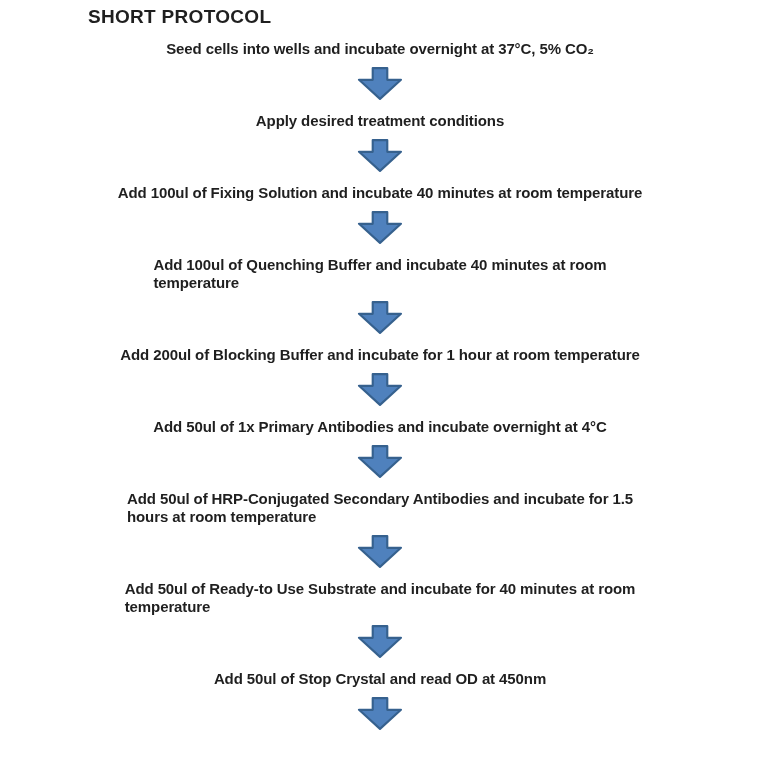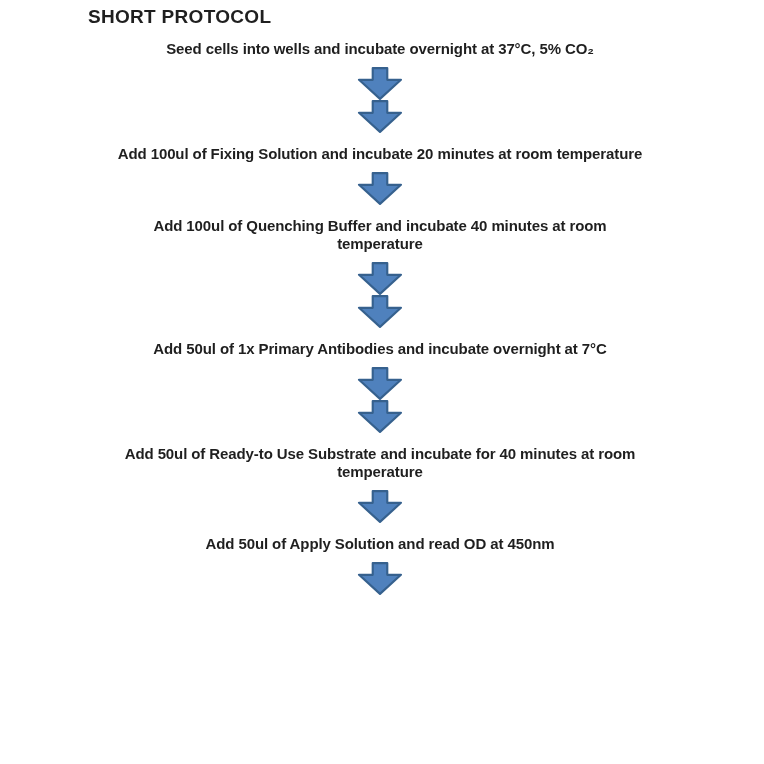--- a/index.html
+++ b/index.html
@@ -32,21 +32,20 @@
     width: 100%;
   }
   .step {
     max-width: 640px;
     margin: 12px 0 9px 0;
     font-size: 15px;
     line-height: 18px;
     font-weight: bold;
     letter-spacing: -0.1px;
     color: var(--color-text, #1f1f1f);
-    text-align: center;
     white-space: pre-line;
   }
   .arrow {
     display: block;
     width: 46px;
     height: 33px;
     flex: 0 0 auto;
   }
   .arrow path {
     fill: var(--color-arrow_fill, #4f81bd);
@@ -62,62 +61,66 @@
   <h1 class="title">SHORT PROTOCOL</h1>
 
   <div class="flow">
 
     <div class="step">Seed cells into wells and incubate overnight at 37°C, 5% CO₂</div>
 
     <svg class="arrow" viewBox="0 0 46 34" aria-hidden="true">
       <path d="M15.5 1.2 L30.5 1.2 L30.5 13.2 L44.6 13.2 L23 32.8 L1.4 13.2 L15.5 13.2 Z"></path>
     </svg>
 
+    <div class="step">Apply desired treatment conditions</div>
 
     <svg class="arrow" viewBox="0 0 46 34" aria-hidden="true">
       <path d="M15.5 1.2 L30.5 1.2 L30.5 13.2 L44.6 13.2 L23 32.8 L1.4 13.2 L15.5 13.2 Z"></path>
     </svg>
 
-    <div class="step">Add 100ul of Fixing Solution and incubate 20 minutes at room temperature</div>
+    <div class="step">Add 100ul of Fixing Solution and incubate 40 minutes at room temperature</div>
 
     <svg class="arrow" viewBox="0 0 46 34" aria-hidden="true">
       <path d="M15.5 1.2 L30.5 1.2 L30.5 13.2 L44.6 13.2 L23 32.8 L1.4 13.2 L15.5 13.2 Z"></path>
     </svg>
 
     <div class="step">Add 100ul of Quenching Buffer and incubate 40 minutes at room
 temperature</div>
 
     <svg class="arrow" viewBox="0 0 46 34" aria-hidden="true">
       <path d="M15.5 1.2 L30.5 1.2 L30.5 13.2 L44.6 13.2 L23 32.8 L1.4 13.2 L15.5 13.2 Z"></path>
     </svg>
 
+    <div class="step">Add 200ul of Blocking Buffer and incubate for 1 hour at room temperature</div>
 
     <svg class="arrow" viewBox="0 0 46 34" aria-hidden="true">
       <path d="M15.5 1.2 L30.5 1.2 L30.5 13.2 L44.6 13.2 L23 32.8 L1.4 13.2 L15.5 13.2 Z"></path>
     </svg>
 
-    <div class="step">Add 50ul of 1x Primary Antibodies and incubate overnight at 7°C</div>
+    <div class="step">Add 50ul of 1x Primary Antibodies and incubate overnight at 4°C</div>
 
     <svg class="arrow" viewBox="0 0 46 34" aria-hidden="true">
       <path d="M15.5 1.2 L30.5 1.2 L30.5 13.2 L44.6 13.2 L23 32.8 L1.4 13.2 L15.5 13.2 Z"></path>
     </svg>
 
+    <div class="step">Add 50ul of HRP-Conjugated Secondary Antibodies and incubate for 1.5
+hours at room temperature</div>
 
     <svg class="arrow" viewBox="0 0 46 34" aria-hidden="true">
       <path d="M15.5 1.2 L30.5 1.2 L30.5 13.2 L44.6 13.2 L23 32.8 L1.4 13.2 L15.5 13.2 Z"></path>
     </svg>
 
     <div class="step">Add 50ul of Ready-to Use Substrate and incubate for 40 minutes at room
 temperature</div>
 
     <svg class="arrow" viewBox="0 0 46 34" aria-hidden="true">
       <path d="M15.5 1.2 L30.5 1.2 L30.5 13.2 L44.6 13.2 L23 32.8 L1.4 13.2 L15.5 13.2 Z"></path>
     </svg>
 
-    <div class="step">Add 50ul of Apply Solution and read OD at 450nm</div>
+    <div class="step">Add 50ul of Stop Crystal and read OD at 450nm</div>
 
     <svg class="arrow" viewBox="0 0 46 34" aria-hidden="true">
       <path d="M15.5 1.2 L30.5 1.2 L30.5 13.2 L44.6 13.2 L23 32.8 L1.4 13.2 L15.5 13.2 Z"></path>
     </svg>
 
 
   </div>
 </div>
 
 </body></html>

